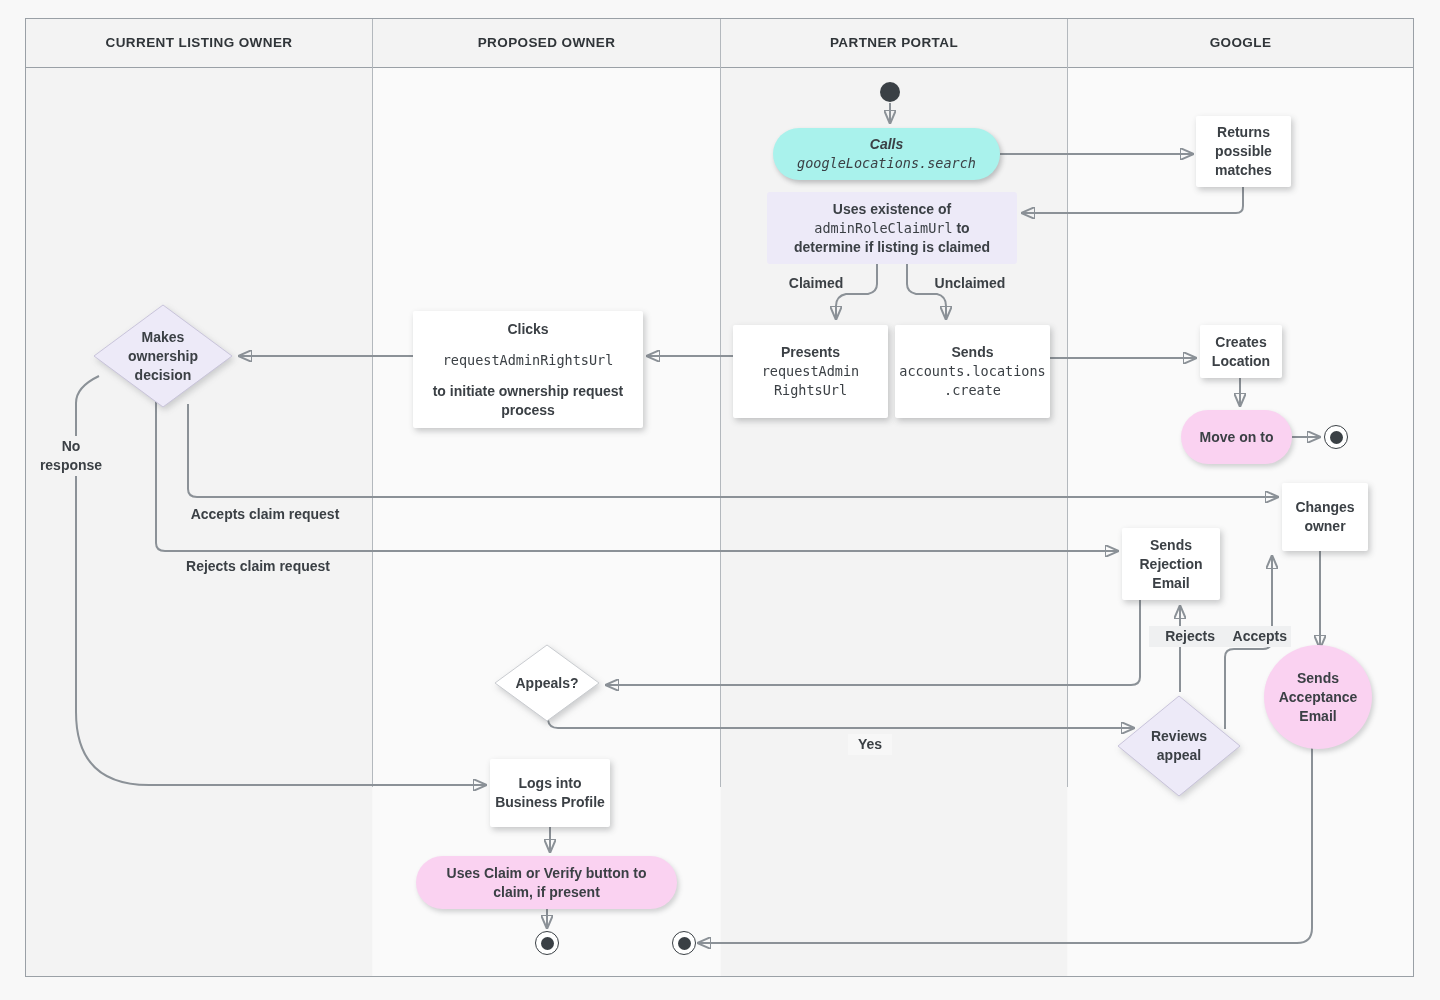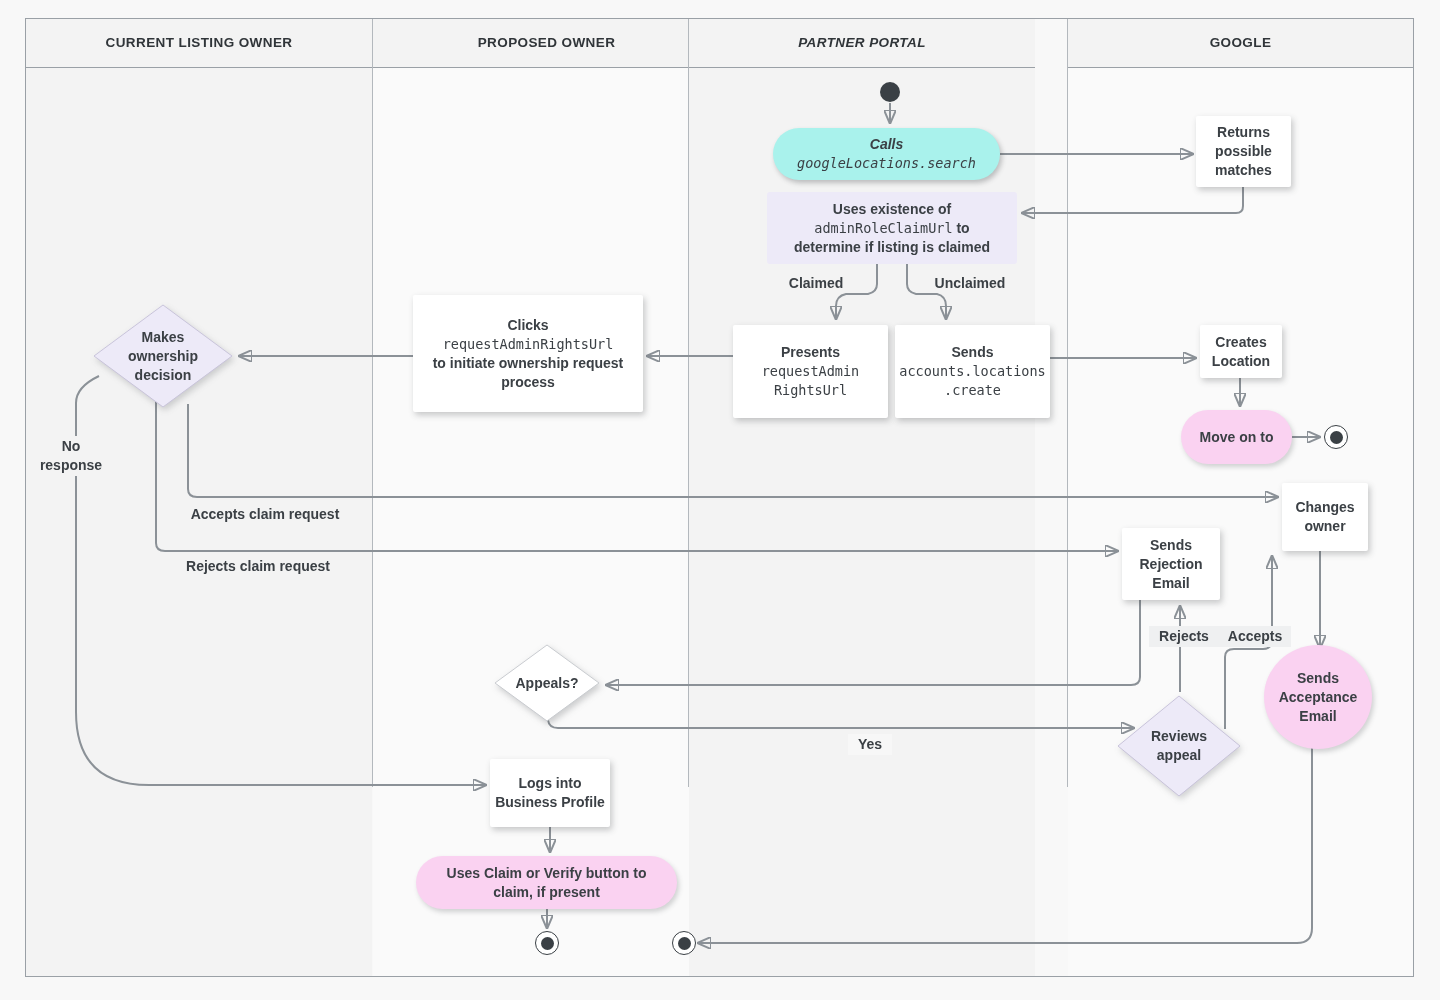--- a/index.html
+++ b/index.html
@@ -40,37 +40,37 @@
   .poly-lav{fill:var(--lavender);stroke:#c8c3da;stroke-width:1;filter:drop-shadow(2px 3px 3px rgba(60,64,67,.22));}
   .poly-white{fill:#fff;stroke:#c9ccd0;stroke-width:1;filter:drop-shadow(2px 3px 3px rgba(60,64,67,.25));}
   
   .start-node{position:absolute;width:20px;height:20px;border-radius:50%;background:#3a4045;}
   .end-node{position:absolute;width:24px;height:24px;border-radius:50%;background:#fff;border:1.5px solid #3a4045;
     box-sizing:border-box;display:flex;align-items:center;justify-content:center;}
   .end-dot{width:13px;height:13px;border-radius:50%;background:#3a4045;}
   
   .elabel{position:absolute;font-size:14px;font-weight:700;color:var(--text);text-align:center;line-height:19px;}
   .bg-dark{background:var(--lane-dark);padding:1px 3px;}
-  .bg-gray{background:#eff0f1;padding:1px 4px;}
+  .bg-gray{background:#eff0f1;padding:1px 4px;text-align:right;}
   .bg-lite{background:#f7f7f7;padding:1px 6px;}
 </style>
 </head>
 <body>
 
 <div class="stage">
 
   <div class="lane" style="left:25px;width:347px;">
     <div class="lane-header">CURRENT LISTING OWNER</div>
     <div class="lane-body dark"></div>
   </div>
   <div class="lane" style="left:372px;width:348px;">
     <div class="lane-header">PROPOSED OWNER</div>
     <div class="lane-body light"></div>
   </div>
-  <div class="lane" style="left:688px;width:347px;font-style:italic;">
+  <div class="lane" style="left:720px;width:347px;">
     <div class="lane-header">PARTNER PORTAL</div>
     <div class="lane-body dark"></div>
   </div>
   <div class="lane last" style="left:1067px;width:347px;padding-left:17px;">
     <div class="lane-header">GOOGLE</div>
     <div class="lane-body light"></div>
   </div>
   <div class="frame"></div>
 
   <svg class="edges">
@@ -133,21 +133,21 @@
     <div class="code">requestAdmin</div>
     <div class="code">RightsUrl</div>
   </div>
 
   <div class="node box" style="left:895px;top:325px;width:155px;height:93px;">
     <div>Sends</div>
     <div class="code">accounts.locations</div>
     <div class="code">.create</div>
   </div>
 
-  <div class="node box" style="left:413px;top:295px;width:230px;height:117px;padding:0 12px;">
+  <div class="node box" style="left:413px;top:311px;width:230px;height:117px;padding:0 12px;gap:12px;">
     <div>Clicks</div>
     <div class="code">requestAdminRightsUrl</div>
     <div>to initiate ownership request process</div>
   </div>
 
   <div class="node diamond" style="left:93px;top:304px;width:140px;height:104px;">
     <svg viewBox="0 0 140 104" preserveAspectRatio="none">
         <polygon class="poly-lav" points="70,1 139,52 70,103 1,52"></polygon>
       </svg>
     <div class="dlabel">Makes ownership decision</div>

